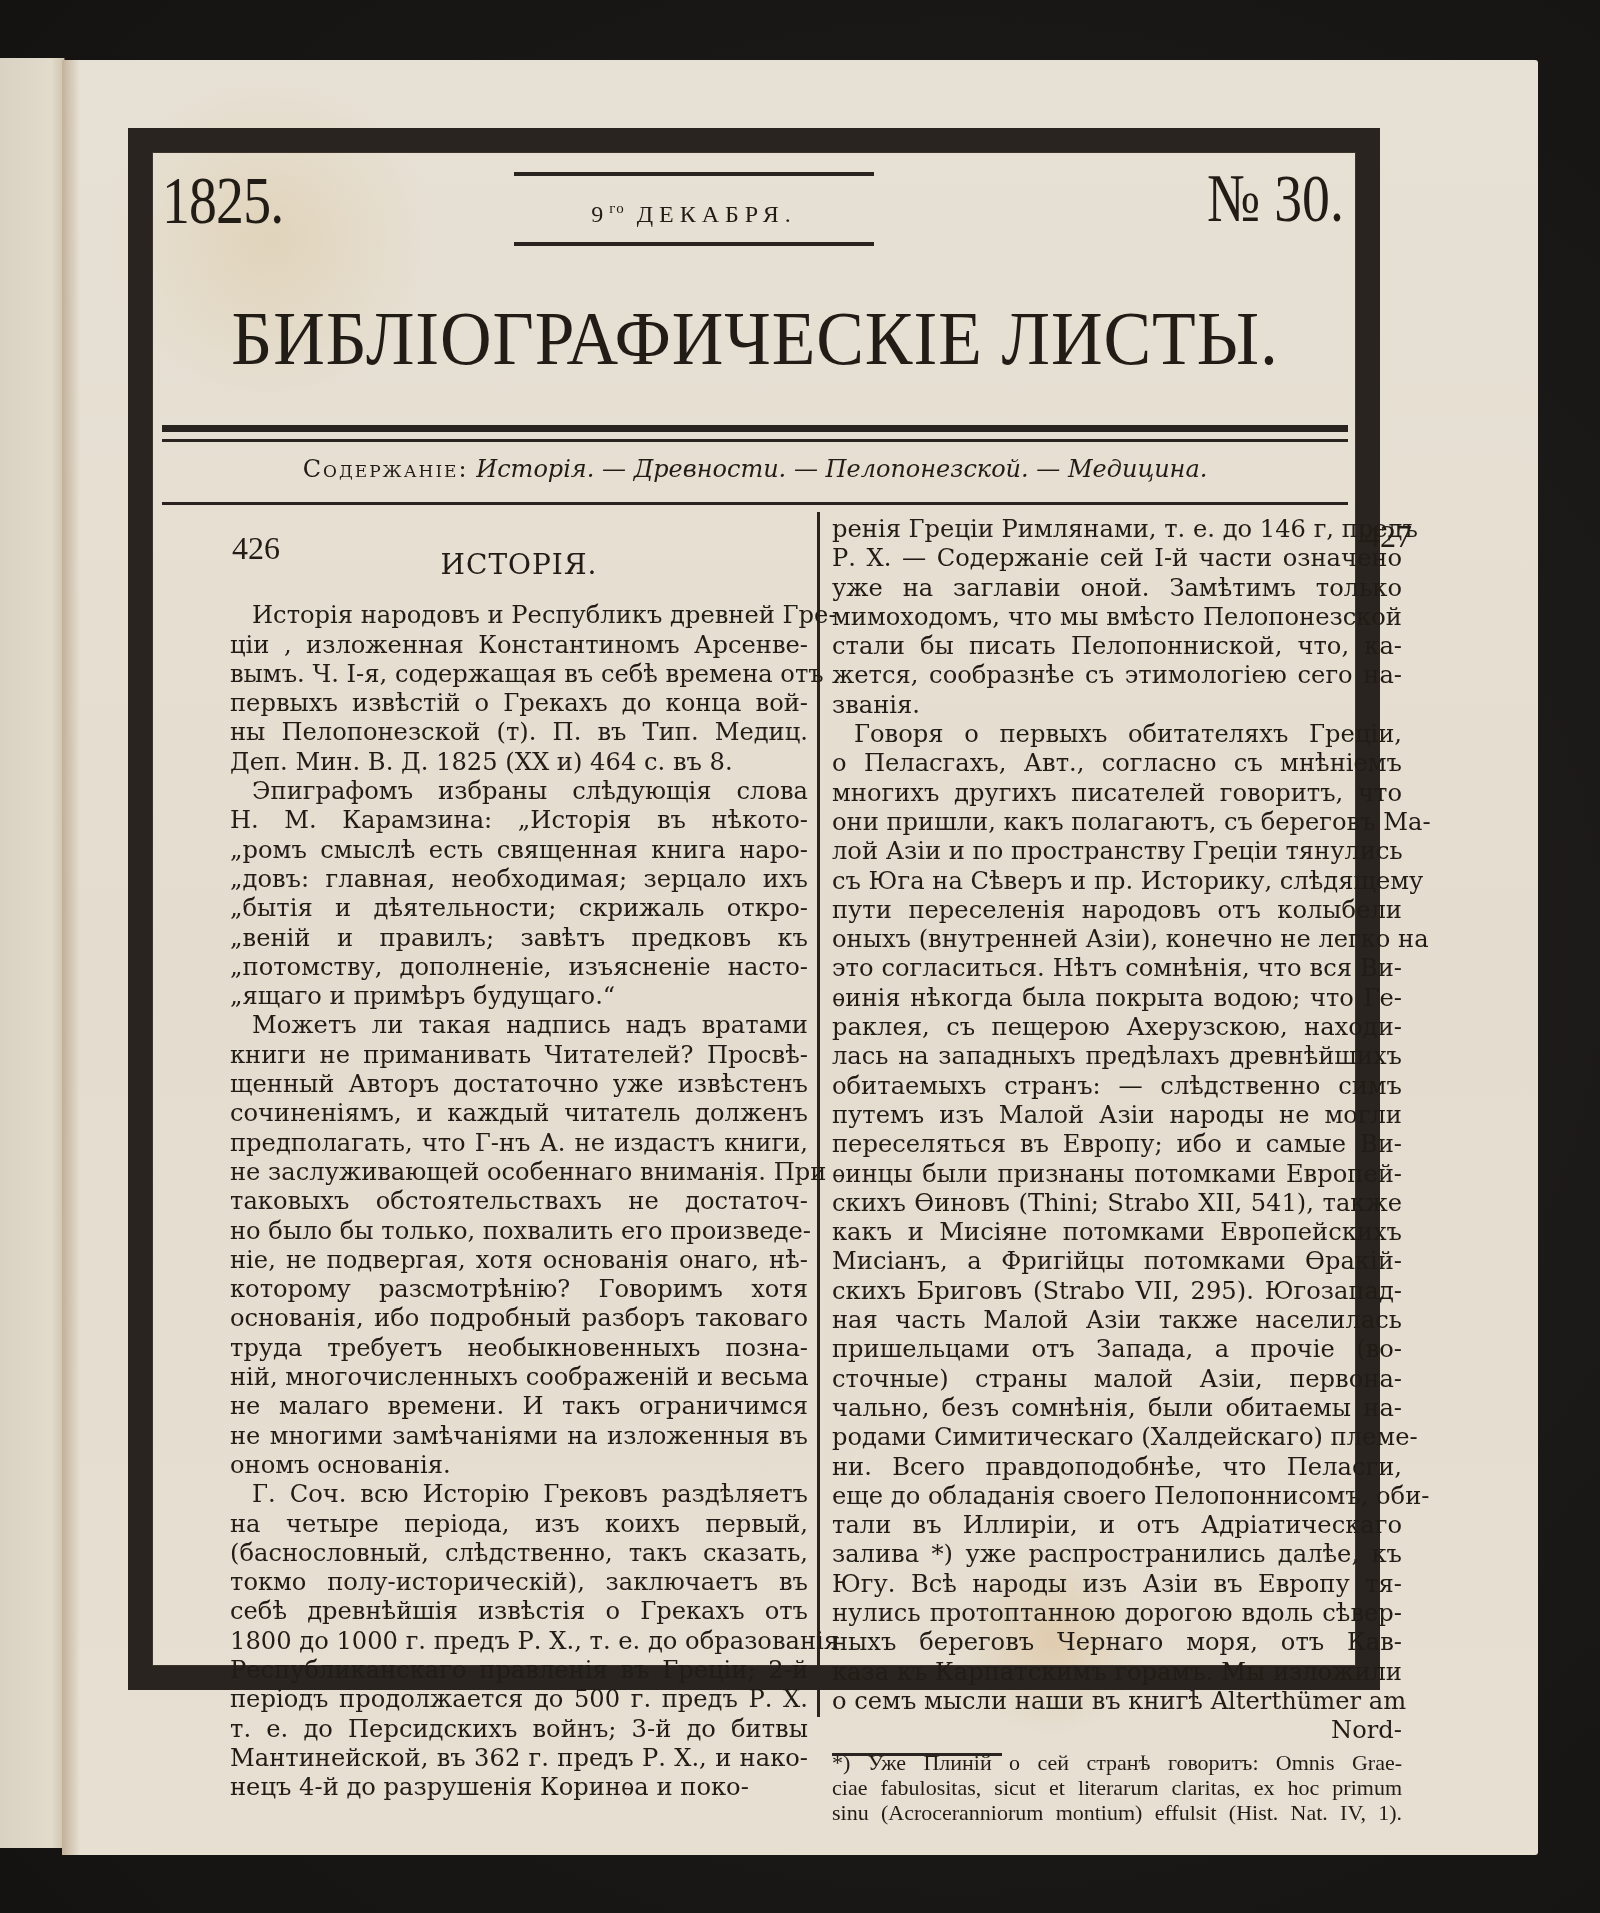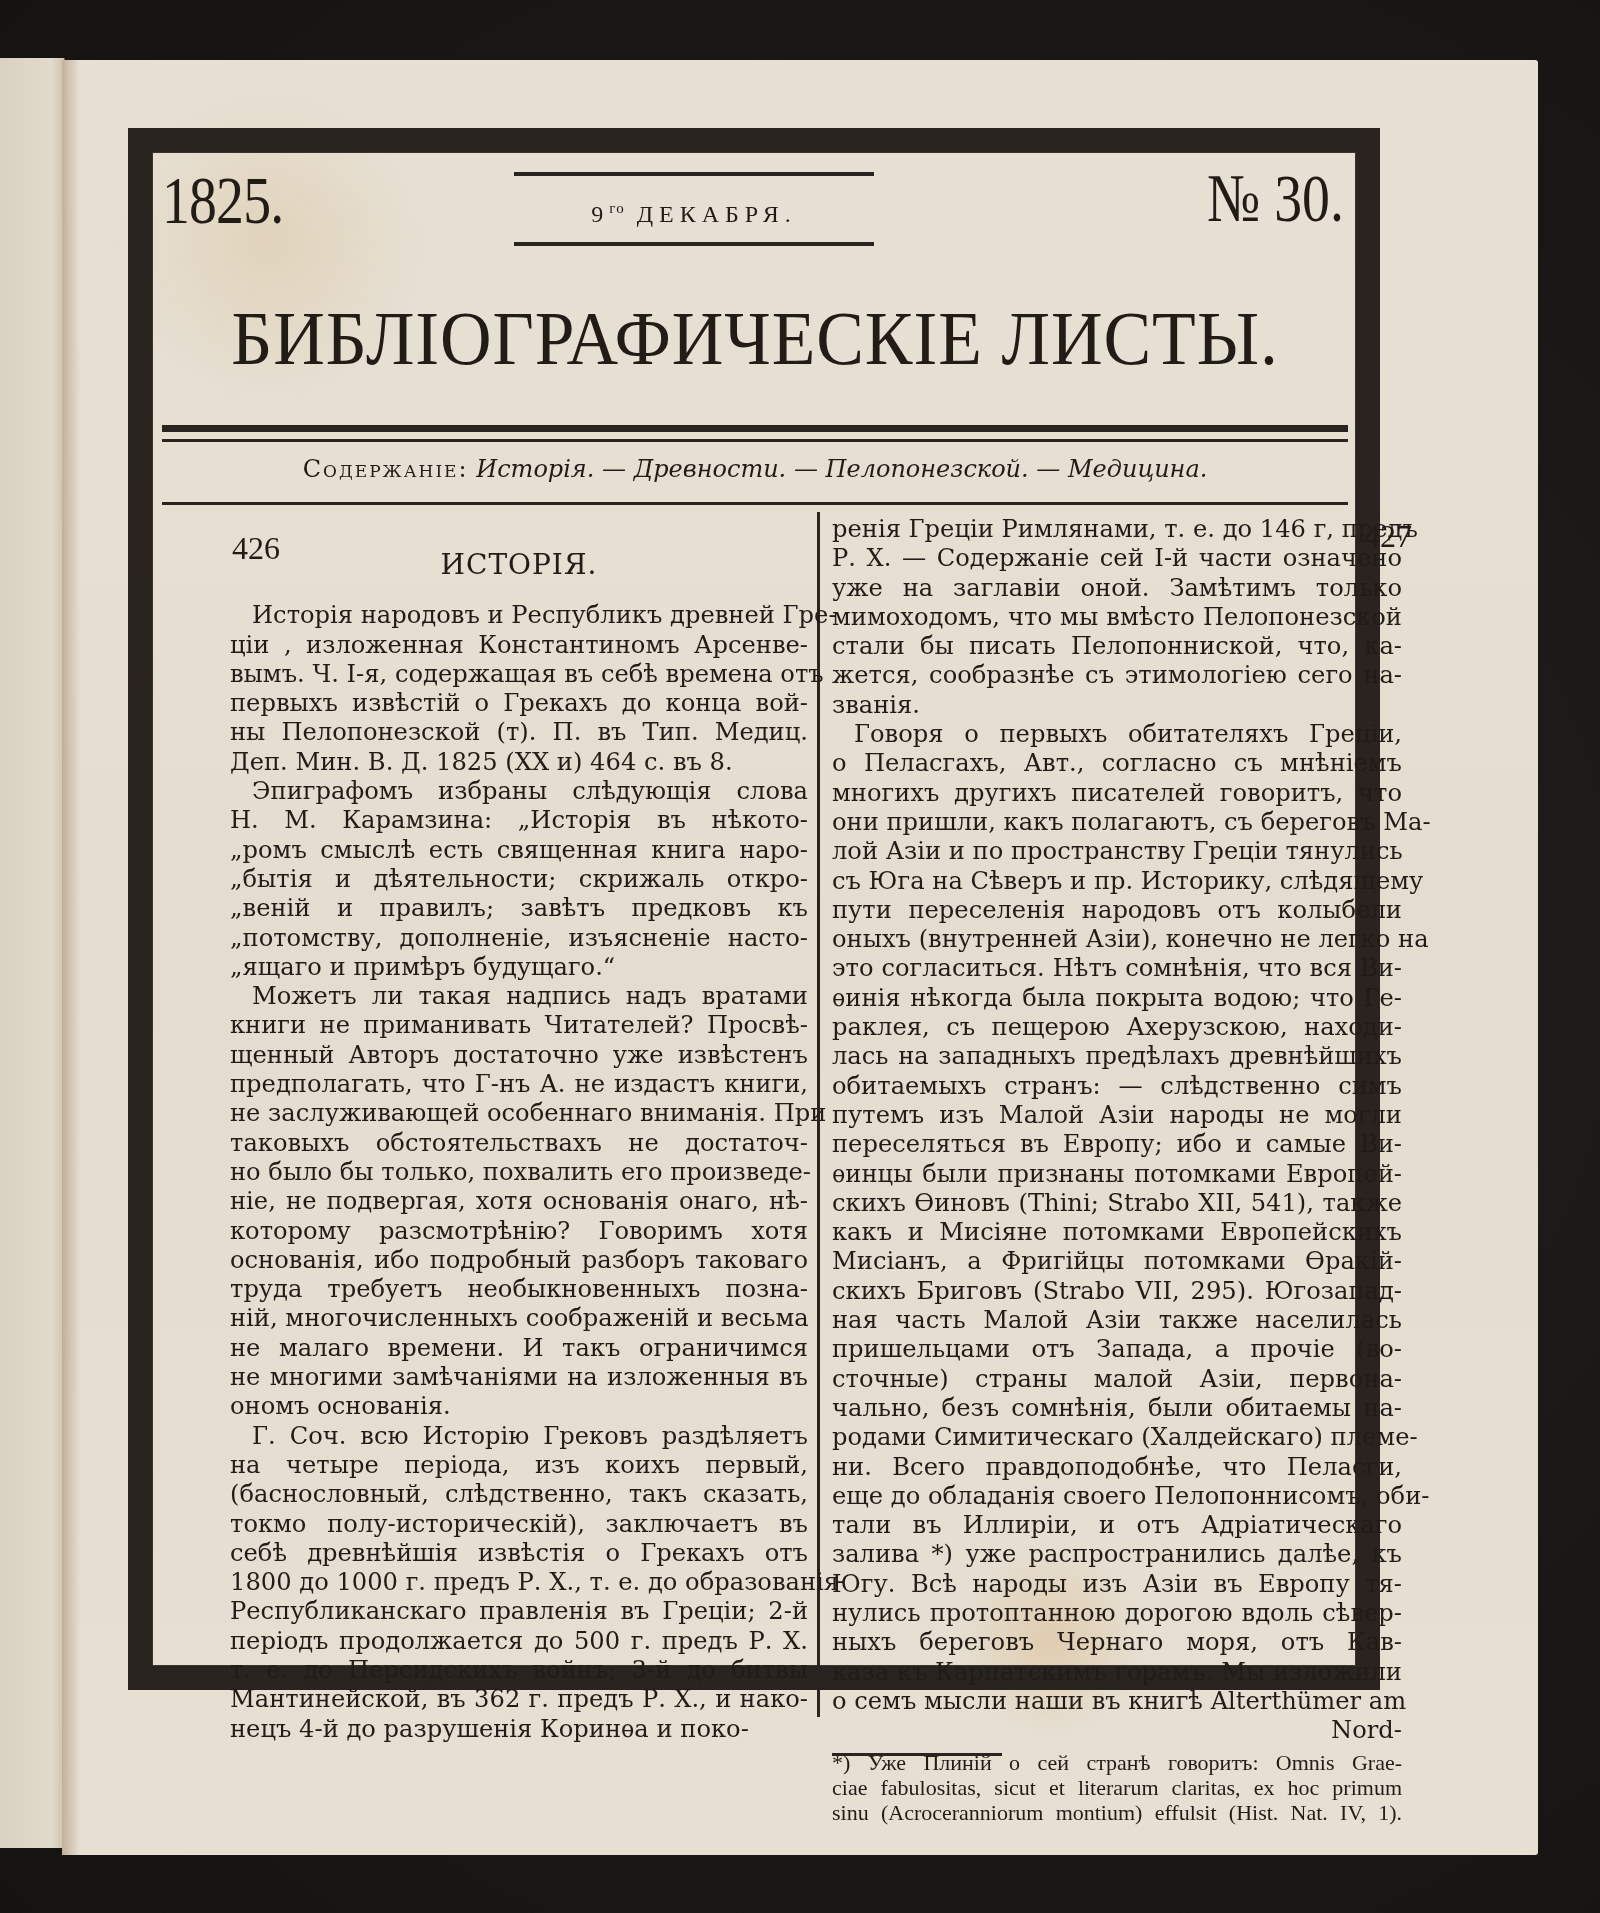--- a/index.html
+++ b/index.html
@@ -152,27 +152,29 @@
     <div id="left-lines">
         <span class="line" style="padding-left: 22px;">Исторія народовъ и Республикъ древней Гре-</span>
         <span class="line">ціи , изложенная Константиномъ Арсенве-</span>
         <span class="line">вымъ. Ч. I-я, содержащая въ себѣ времена отъ</span>
         <span class="line">первыхъ извѣстій о Грекахъ до конца вой-</span>
         <span class="line">ны Пелопонезской (т). П. въ Тип. Медиц.</span>
         <span class="line last">Деп. Мин. В. Д. 1825 (XX и) 464 с. въ 8.</span>
         <span class="line" style="padding-left: 22px;">Эпиграфомъ избраны слѣдующія слова</span>
         <span class="line">Н. М. Карамзина: „Исторія въ нѣкото-</span>
         <span class="line">„ромъ смыслѣ есть священная книга наро-</span>
+        <span class="line">„довъ: главная, необходимая; зерцало ихъ</span>
         <span class="line">„бытія и дѣятельности; скрижаль откро-</span>
         <span class="line">„веній и правилъ; завѣтъ предковъ къ</span>
         <span class="line">„потомству, дополненіе, изъясненіе насто-</span>
         <span class="line last">„ящаго и примѣръ будущаго.“</span>
         <span class="line" style="padding-left: 22px;">Можетъ ли такая надпись надъ вратами</span>
         <span class="line">книги не приманивать Читателей? Просвѣ-</span>
         <span class="line">щенный Авторъ достаточно уже извѣстенъ</span>
+        <span class="line">сочиненіямъ, и каждый читатель долженъ</span>
         <span class="line">предполагать, что Г-нъ А. не издастъ книги,</span>
         <span class="line">не заслуживающей особеннаго вниманія. При</span>
         <span class="line">таковыхъ обстоятельствахъ не достаточ-</span>
         <span class="line">но было бы только, похвалить его произведе-</span>
         <span class="line">ніе, не подвергая, хотя основанія онаго, нѣ-</span>
         <span class="line">которому разсмотрѣнію? Говоримъ хотя</span>
         <span class="line">основанія, ибо подробный разборъ таковаго</span>
         <span class="line">труда требуетъ необыкновенныхъ позна-</span>
         <span class="line">ній, многочисленныхъ соображеній и весьма</span>
         <span class="line">не малаго времени. И такъ ограничимся</span>

